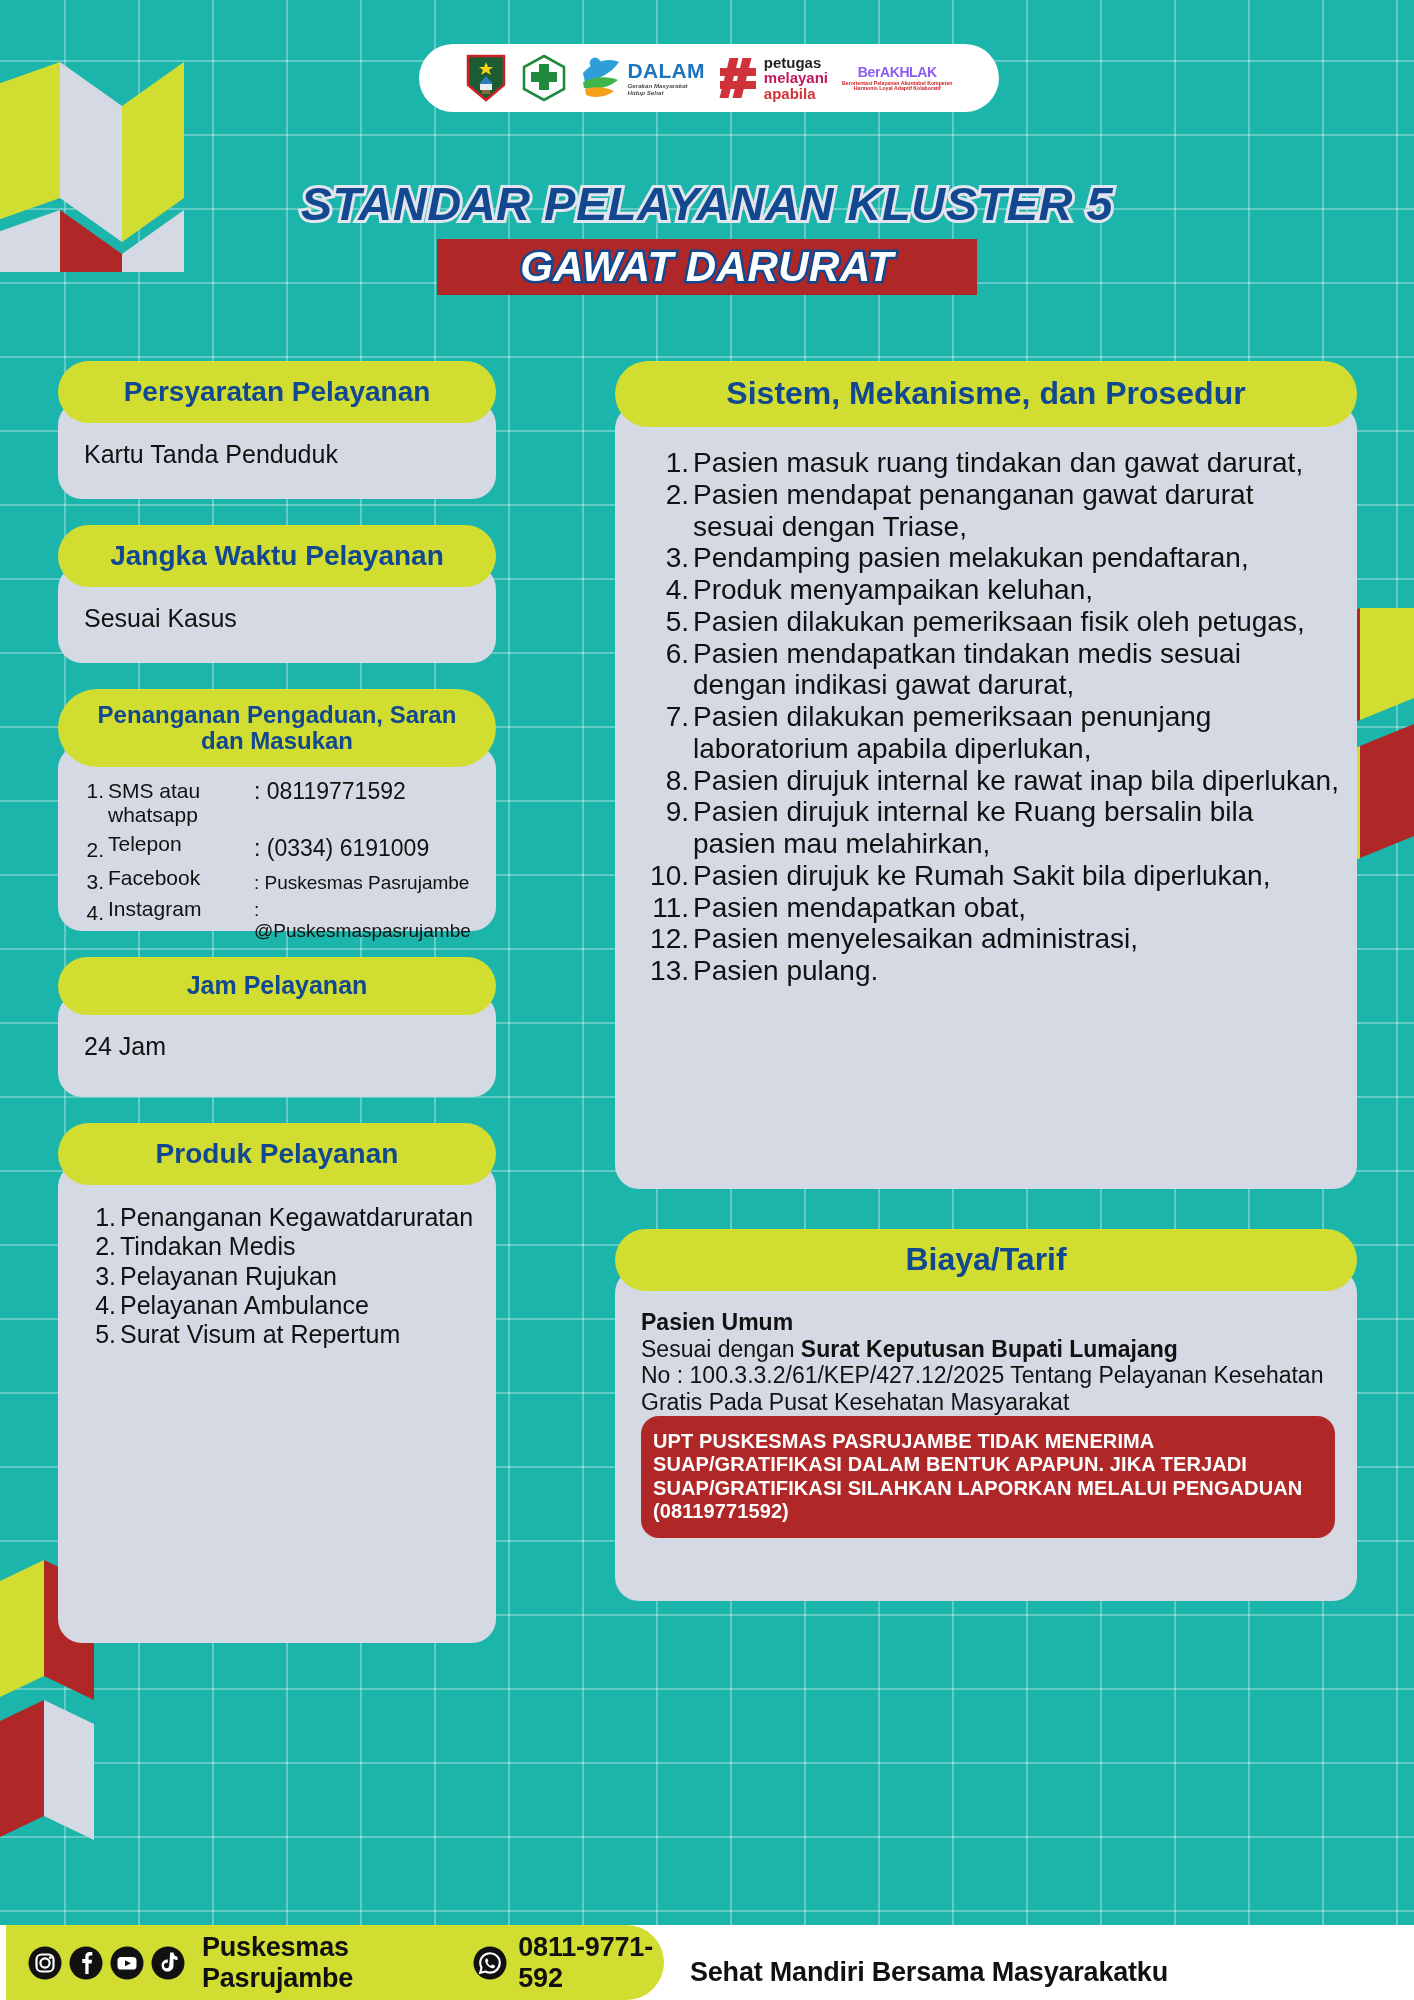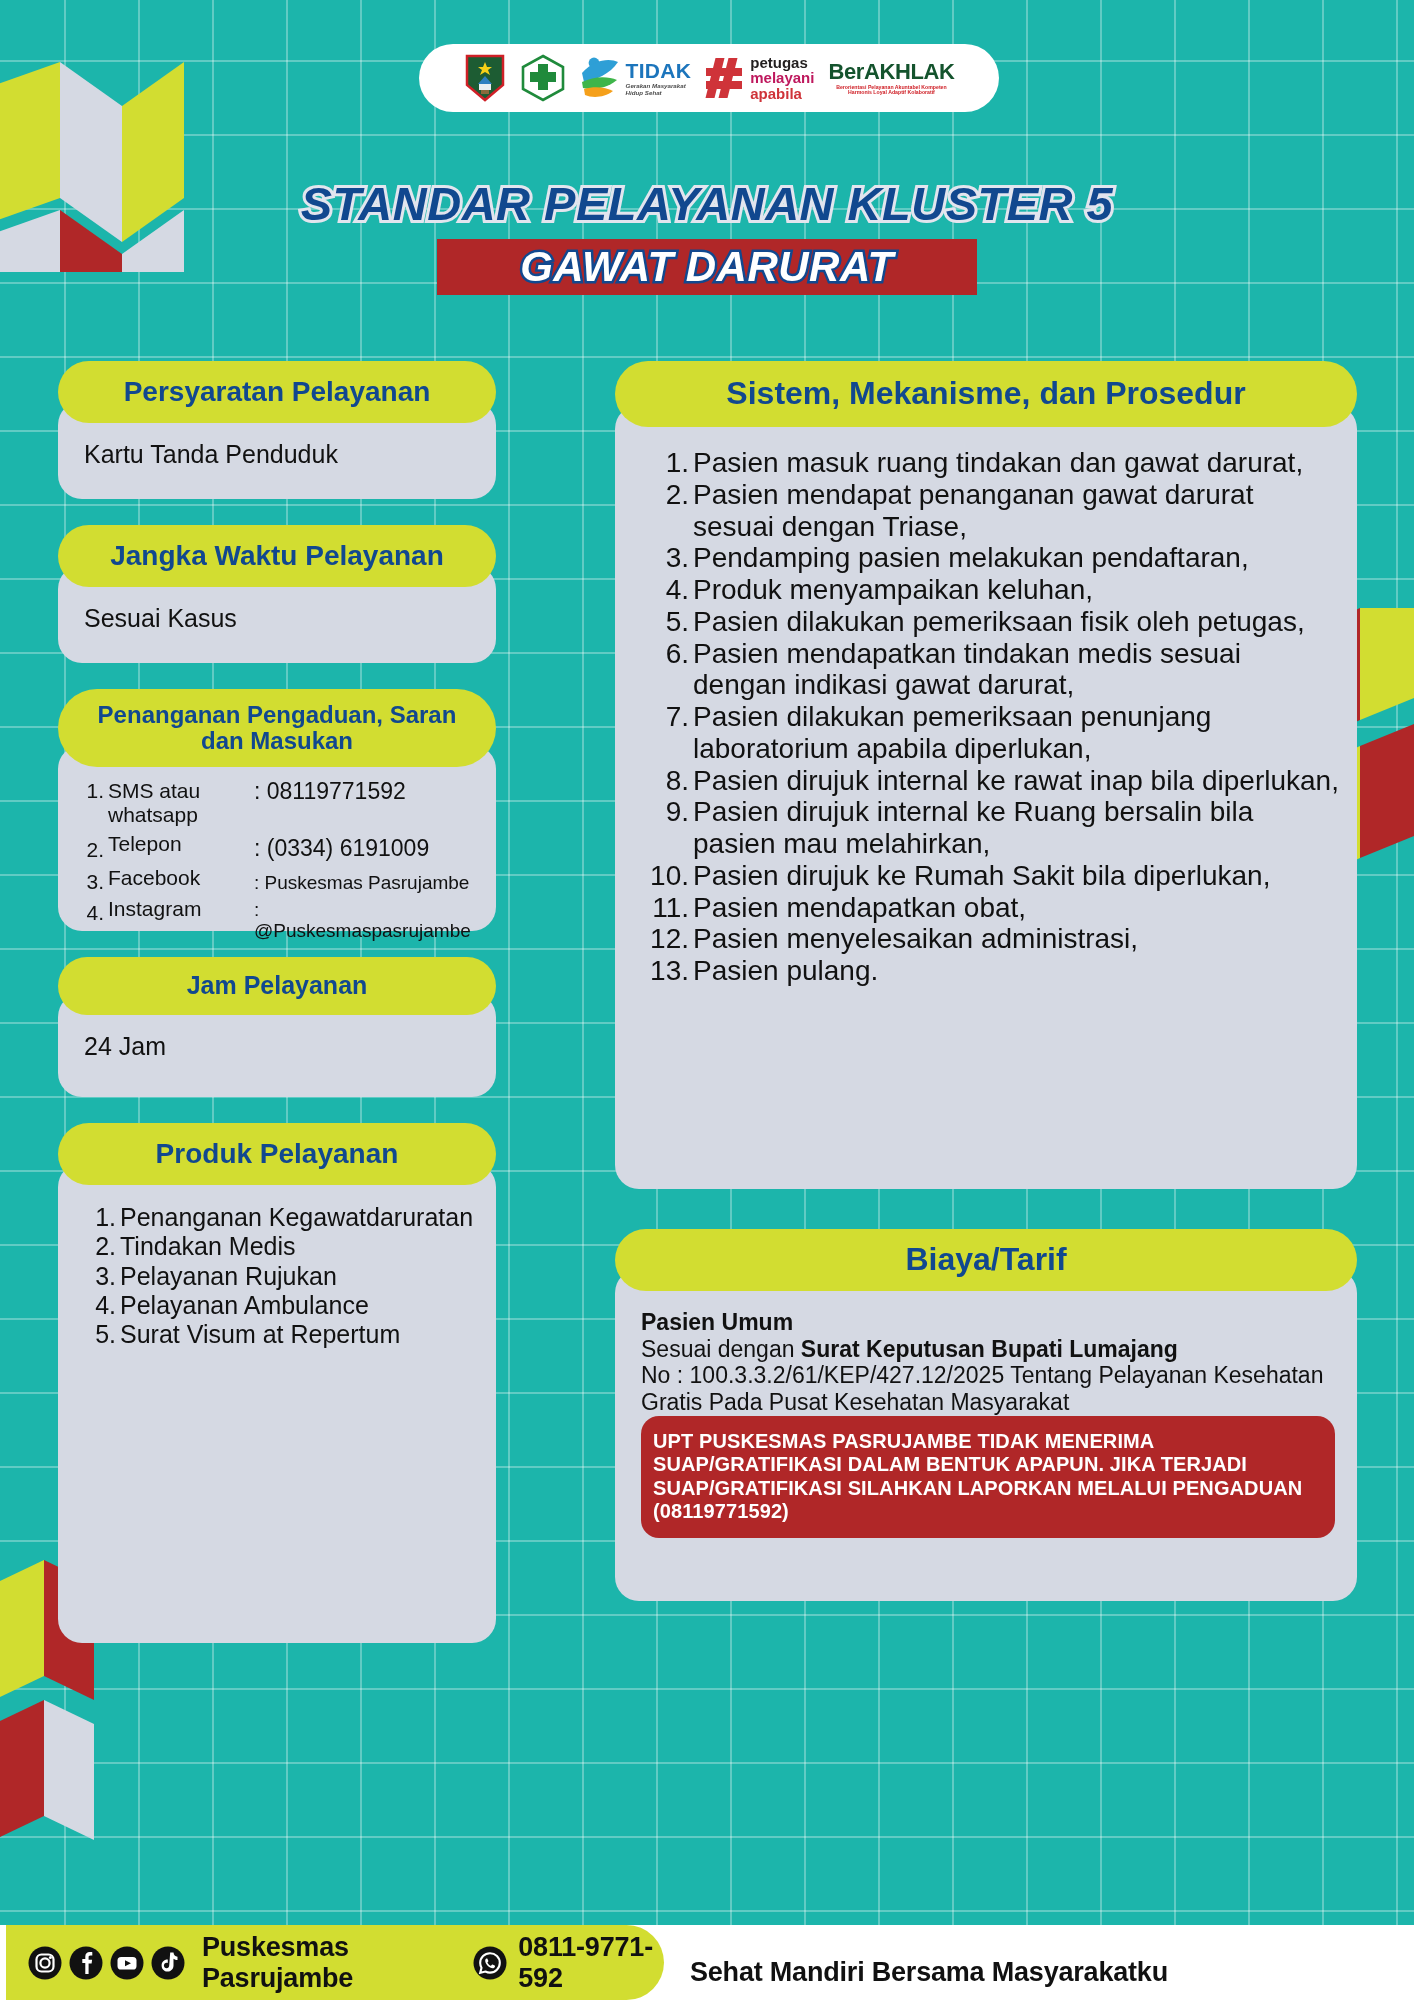--- a/index.html
+++ b/index.html
@@ -37,21 +37,21 @@
   .germas-txt .g1{font-size:21px;font-weight:bold;color:#1c75bc;letter-spacing:.3px;}
   .germas-txt .g2{font-size:6.2px;color:#4d4d4d;font-weight:bold;font-style:italic;margin-top:2px;}
   .germas-txt .g3{font-size:6.2px;color:#4d4d4d;font-weight:bold;font-style:italic;}
 
   .bangga-txt{display:flex;flex-direction:column;line-height:1.02;font-weight:bold;font-size:15px;}
   .bangga-txt .b1{color:#221f1f;}
   .bangga-txt .b2{color:#be185d;}
   .bangga-txt .b3{color:#cf3339;}
 
   .berakhlak{display:flex;flex-direction:column;line-height:1;}
-  .berakhlak .ba1{font-size:22px;font-weight:bold;color:#14532d;letter-spacing:-.4px;}
+  .berakhlak .ba1{font-size:14px;font-weight:bold;color:#8b5cf6;letter-spacing:-.4px;}
   .berakhlak .ba2{font-size:5.2px;color:#cf2027;font-weight:bold;margin-top:2px;}
   .berakhlak .ba3{font-size:5.2px;color:#cf2027;font-weight:bold;}
 
   
   #main-title{
     position:absolute;left:0;right:0;top:176px;text-align:center;
     font-size:47px;font-weight:bold;font-style:italic;letter-spacing:.5px;
     color:#11488f;
     -webkit-text-stroke:6px #e2e5ee;
     paint-order:stroke fill;
@@ -192,21 +192,21 @@
     </div>
 
     <div class="logo-item" style="gap:3px;">
       <svg width="40" height="44" viewBox="0 0 40 44" style="margin-right:3px;">
         <circle cx="14" cy="7" r="5.4" fill="#2e9fd6"></circle>
         <path d="M2 17 C14 3 30 2 38 6 C30 18 16 24 4 26 Z" fill="#2e9fd6"></path>
         <path d="M2 26 C14 20 28 20 37 24 C26 33 12 34 3 32 Z" fill="#3fb54a"></path>
         <path d="M4 33 C14 30 26 31 33 35 C24 42 12 42 5 39 Z" fill="#f5a01b"></path>
       </svg>
       <div class="germas-txt">
-        <span class="g1">TIDAK</span>
+        <span class="g1">DALAM</span>
         <span class="g2">Gerakan Masyarakat</span>
         <span class="g3">Hidup Sehat</span>
       </div>
     </div>
 
     <div class="logo-item" style="gap:3px;">
       <svg width="40" height="44" viewBox="0 0 40 44" style="margin-right:2px;">
         <g fill="#cf3339">
           <rect x="11" y="2" width="9" height="40" transform="skewX(-14)"></rect>
           <rect x="24" y="2" width="9" height="40" transform="skewX(-14)"></rect>

